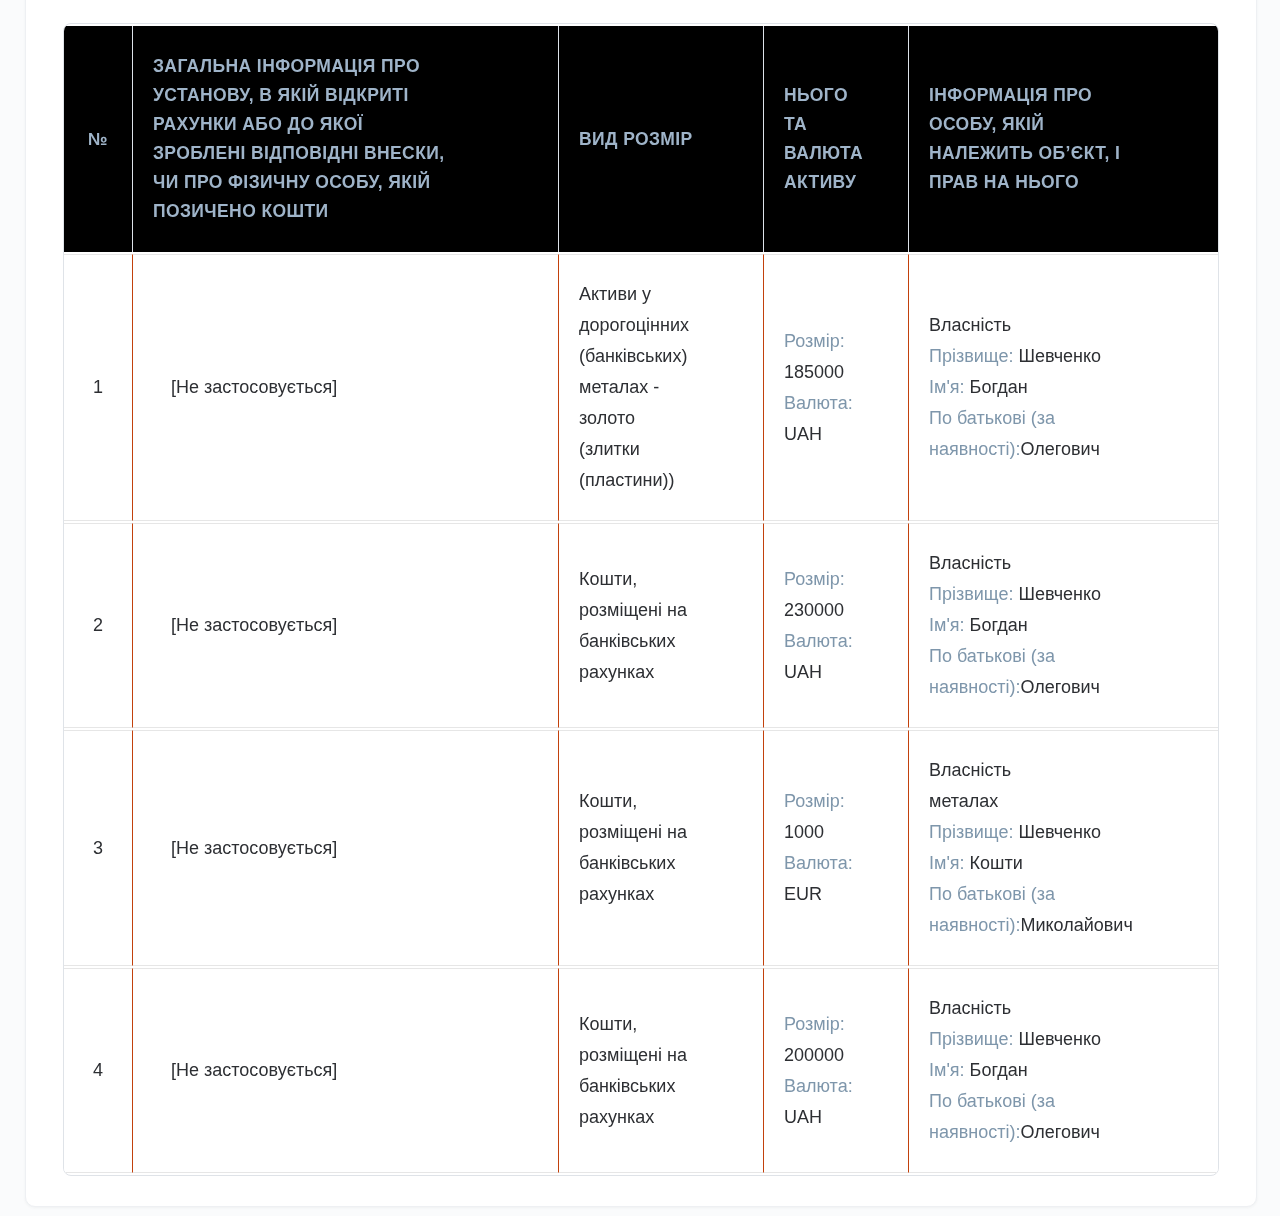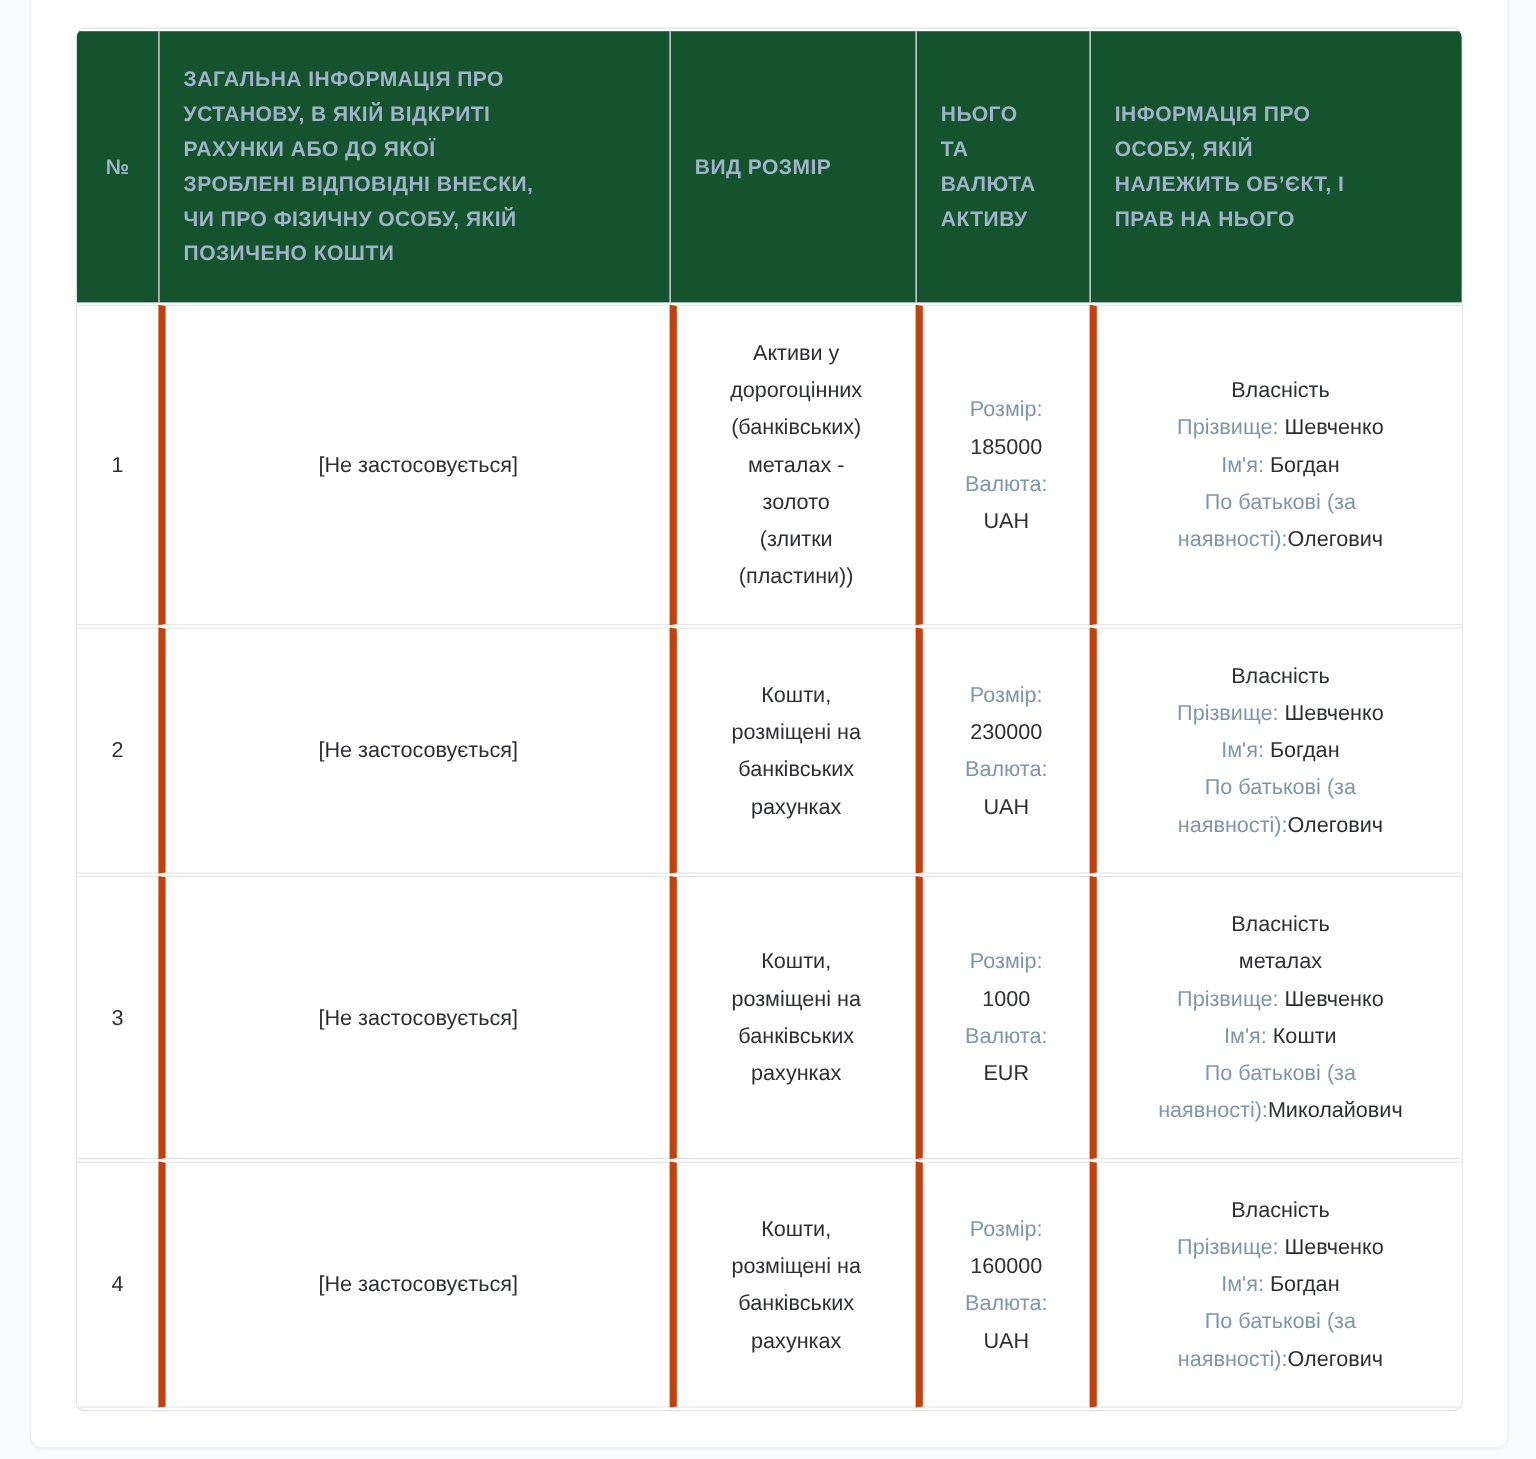--- a/index.html
+++ b/index.html
@@ -28,54 +28,53 @@
     background: #ffffff;
     overflow: hidden;
   }
   table.decl {
     width: 100%;
     border-collapse: separate;
     border-spacing: 0 2px;
     table-layout: fixed;
   }
   thead th {
-    background: #14532d;
+    background: #000000;
     color: #9fb4c9;
     font-size: 17.5px;
     font-weight: bold;
     letter-spacing: 0.4px;
     line-height: 29px;
     text-align: left;
     vertical-align: middle;
     padding: 26px 20px;
     border-left: 1px solid #dde2e9;
   }
   thead th:first-child {
     border-left: none;
     text-align: center;
     padding: 26px 6px;
   }
   tbody td {
-    border-left: 6px solid #c2410c;
+    border-left: 1px solid #c2410c;
     border-top: 1px solid #e6e6e6;
     border-bottom: 1px solid #e6e6e6;
     vertical-align: middle;
     color: #2d2f33;
     font-size: 18px;
     line-height: 31px;
     padding: 24px 20px;
     background: #ffffff;
-    text-align: center;
   }
   tbody td:first-child {
     border-left: none;
     text-align: center;
   }
   tbody td.institution-cell {
-    padding-left: 21px;
+    padding-left: 38px;
   }
   .pre { white-space: pre-line; }
   .lbl { color: #7e96ab; }
   .line { min-height: 31px; }
 </style>
 </head>
 <body>
 
 <div class="card">
   <div class="table-wrap">
@@ -196,21 +195,21 @@
 
         <tr>
           <td>4</td>
           <td class="institution-cell">[Не застосовується]</td>
           <td class="pre">Кошти,
 розміщені на
 банківських
 рахунках</td>
           <td>
             <div class="line lbl">Розмір:</div>
-            <div class="line">160000</div>
+            <div class="line">200000</div>
             <div class="line lbl">Валюта:</div>
             <div class="line">UAH</div>
           </td>
           <td>
             <div class="line">Власність</div>
             <div class="line">
               <span class="lbl">Прізвище:</span>
               <span>Шевченко</span>
             </div>
             <div class="line">

